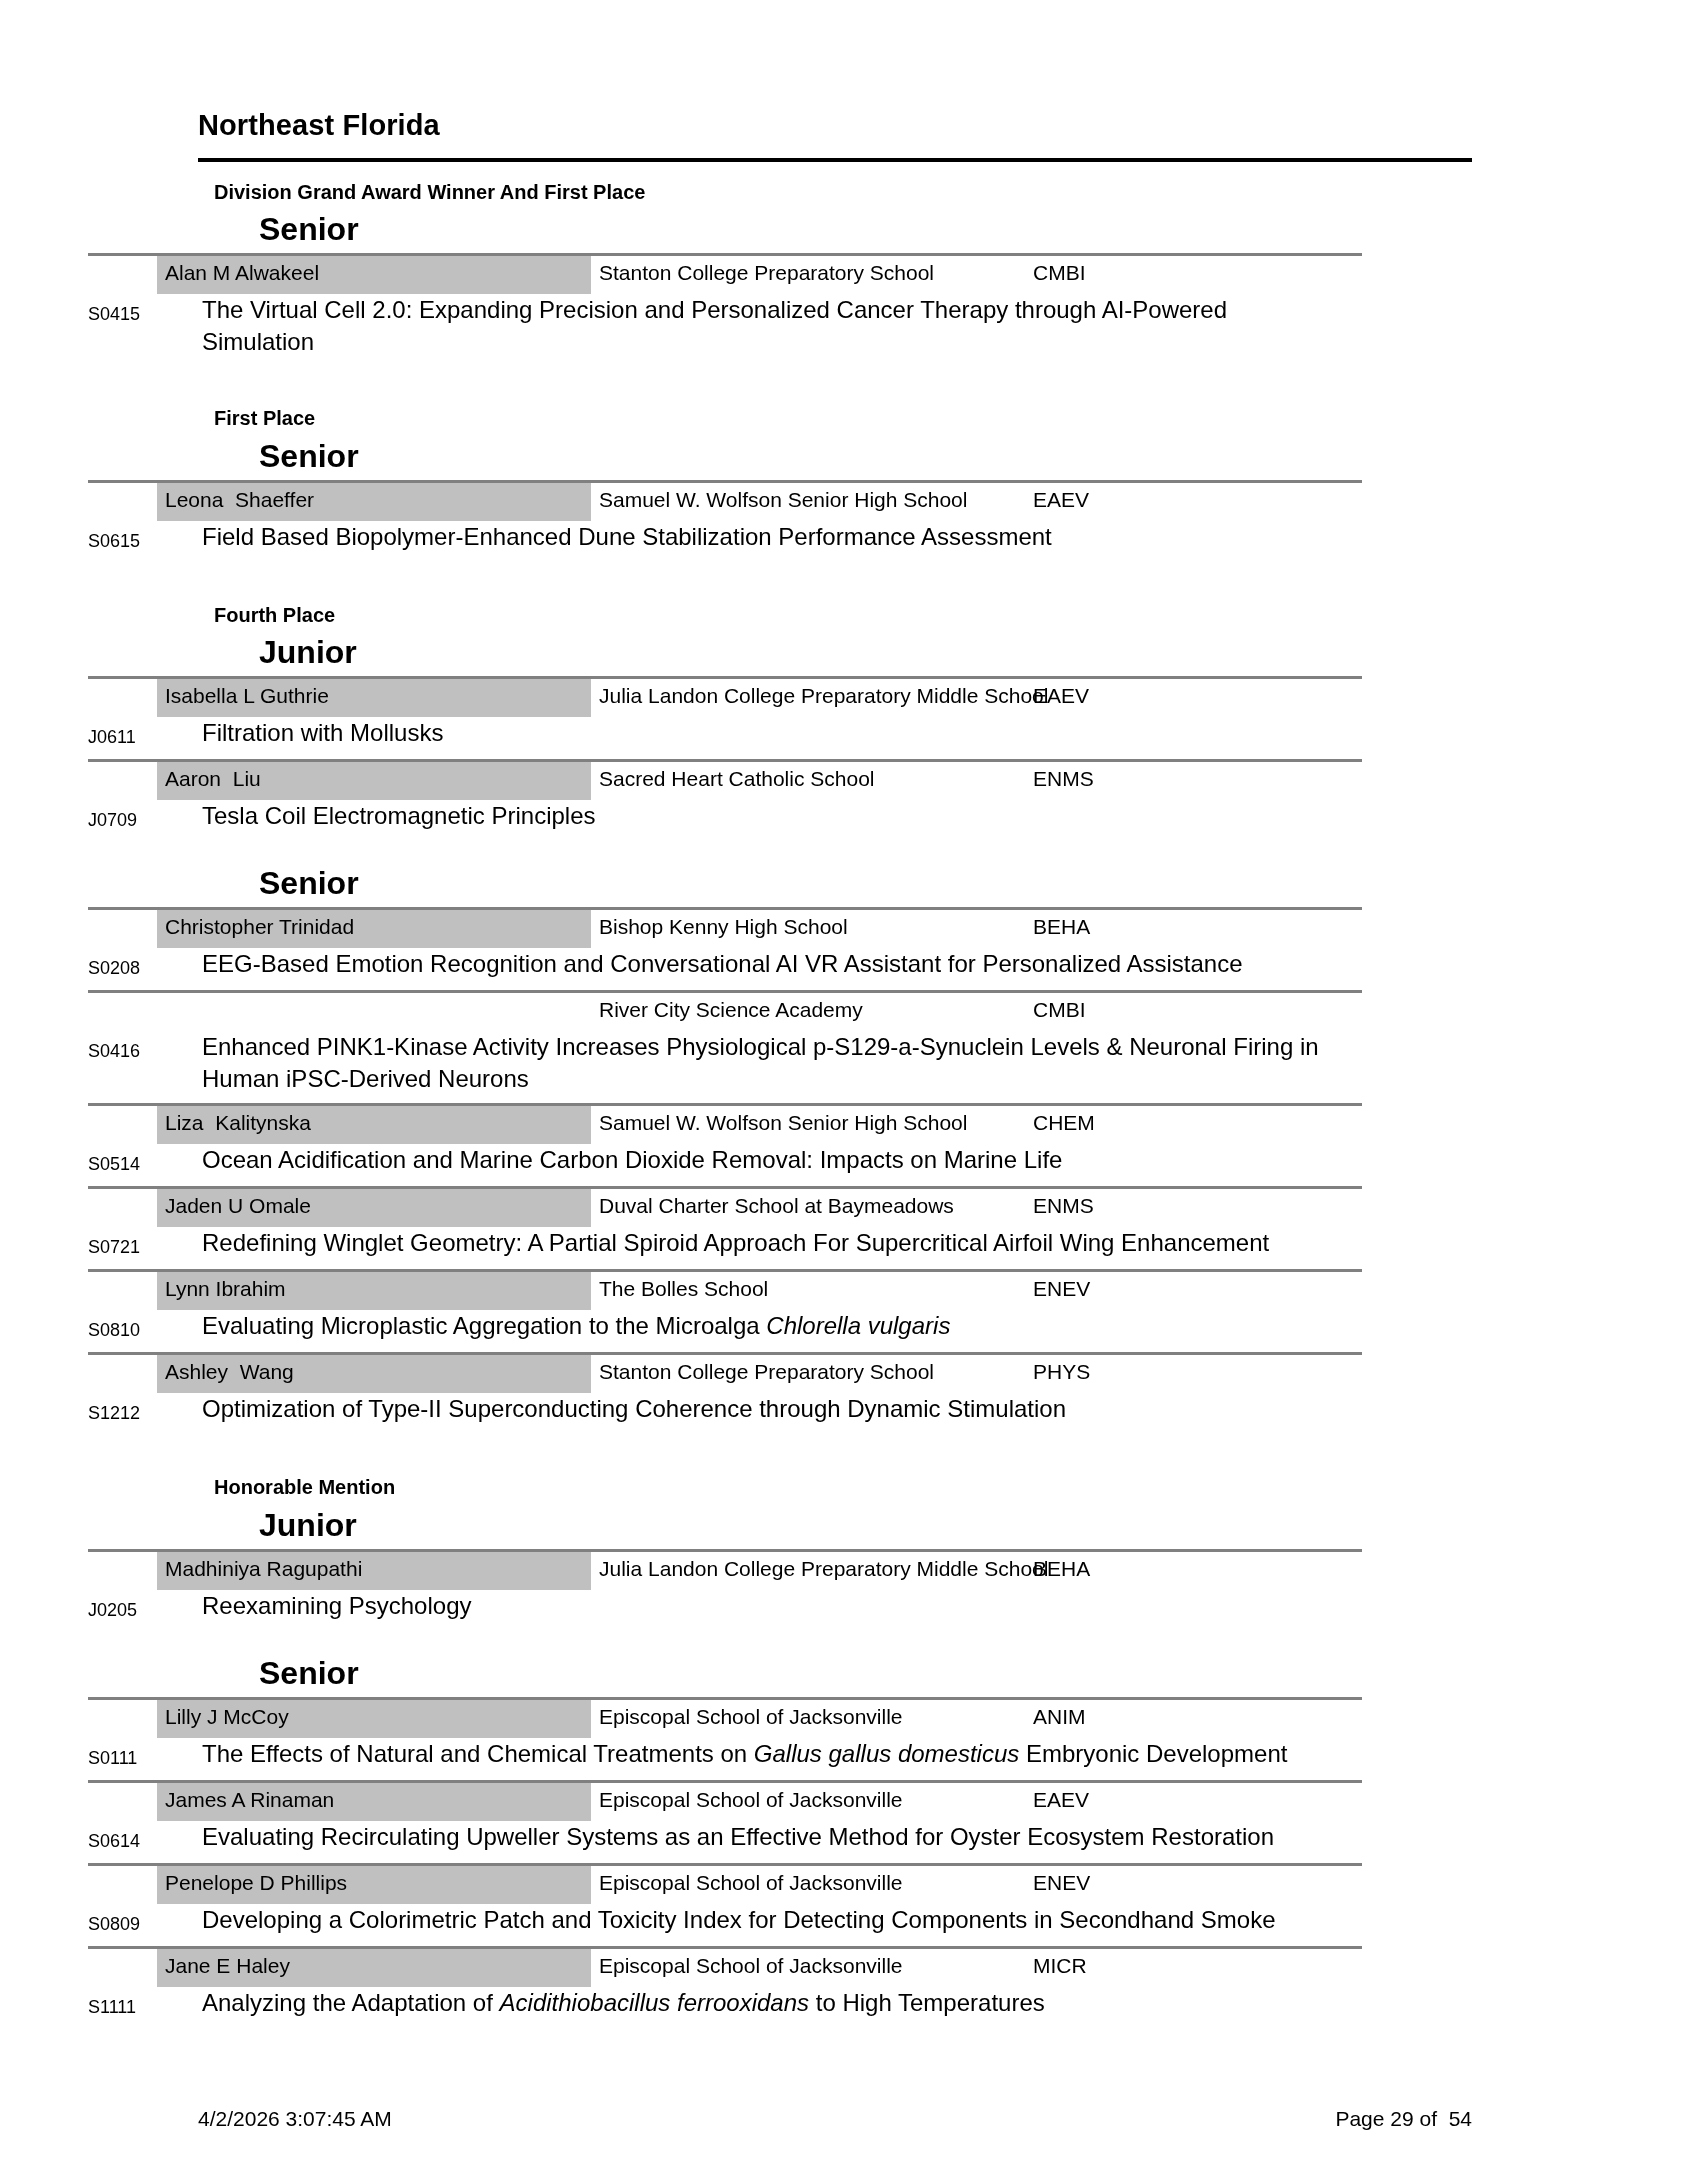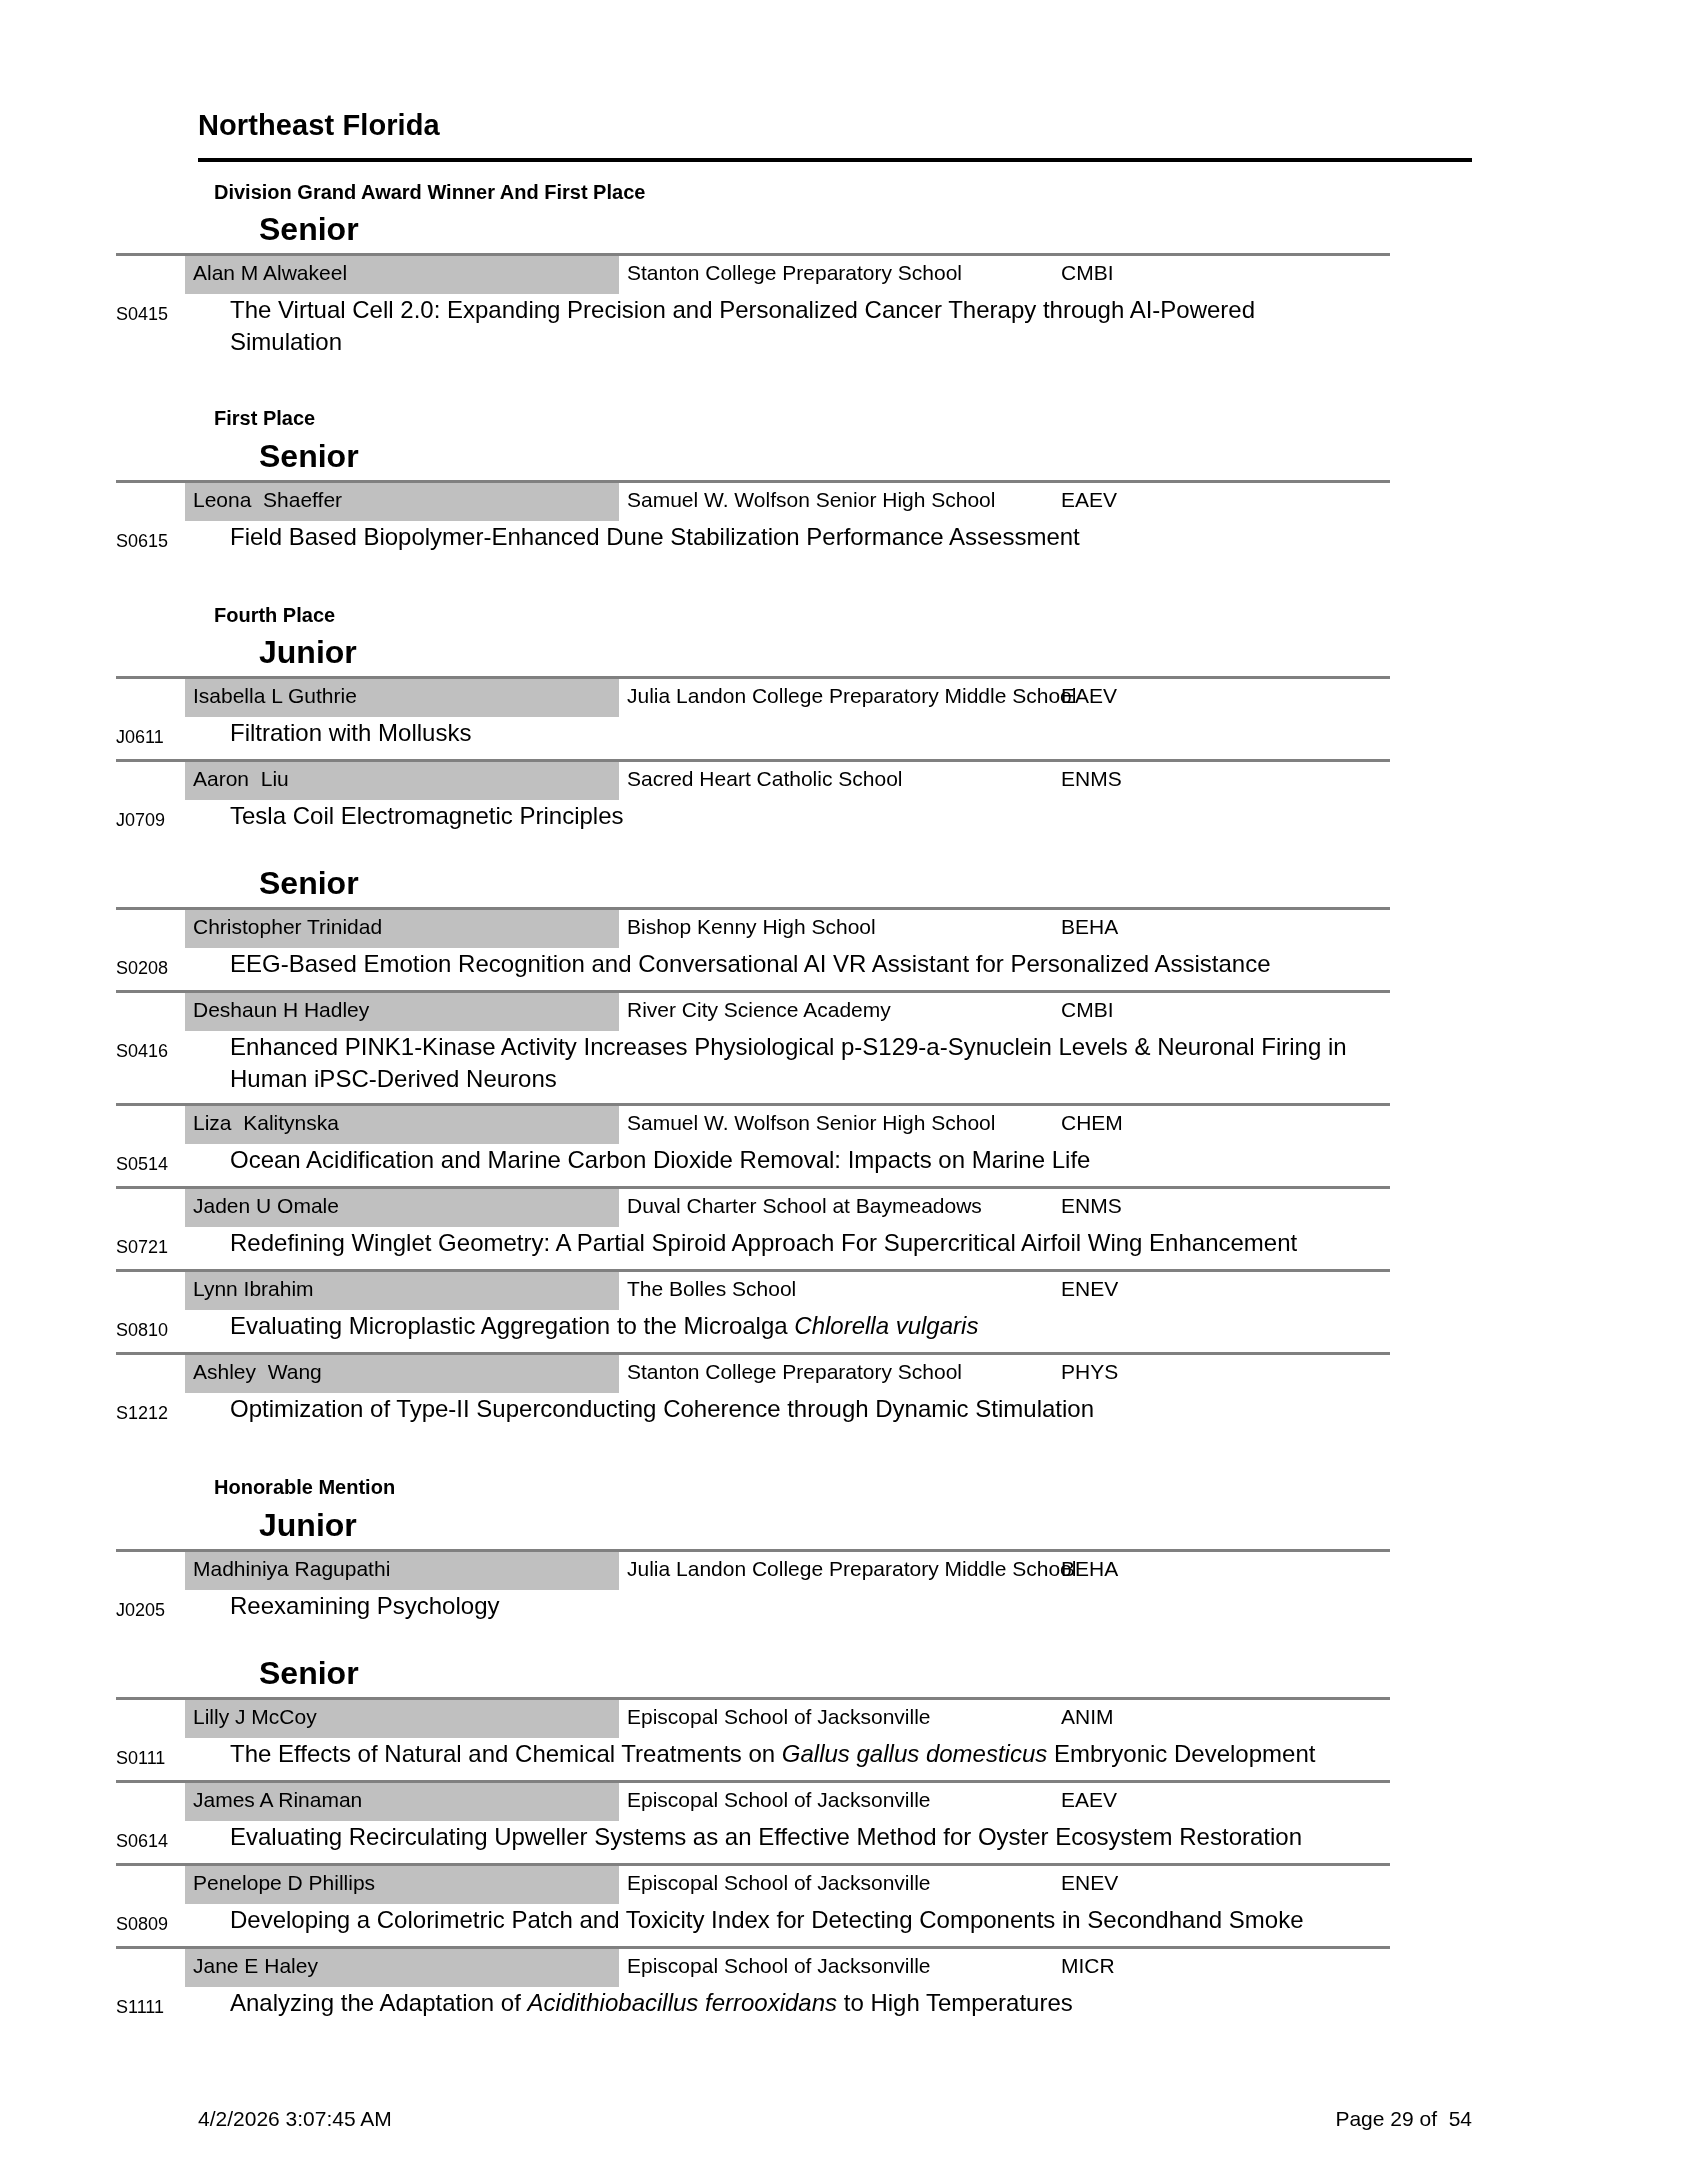--- a/index.html
+++ b/index.html
@@ -61,21 +61,21 @@
     font-weight: bold;
     margin-left: 259px;
     padding-top: 4px;
     padding-bottom: 4px;
     line-height: 1.22;
   }
 
   
   .entry {
     position: relative;
-    margin-left: 116px;
+    margin-left: 88px;
     width: 1274px;
     border-top: 3px solid #808080;
     box-sizing: content-box;
   }
   .entry-head {
     position: relative;
     height: 38px;
   }
   .name-cell {
     position: absolute;
@@ -224,23 +224,20 @@
           <div class="school-text">Bishop Kenny High School</div>
           <div class="cat-text">BEHA</div>
         </div>
         <div class="entry-body">
           <div class="code-text">S0208</div>
           <div class="title-text">EEG-Based Emotion Recognition and Conversational AI VR Assistant for Personalized Assistance</div>
         </div>
       </div>
       <div class="entry">
         <div class="entry-head">
-          <div class="name-cell">
-            <div class="name-text">Deshaun H Hadley</div>
-          </div>
           <div class="school-text">River City Science Academy</div>
           <div class="cat-text">CMBI</div>
         </div>
         <div class="entry-body">
           <div class="code-text">S0416</div>
           <div class="title-text">Enhanced PINK1-Kinase Activity Increases Physiological p-S129-a-Synuclein Levels &amp; Neuronal Firing in Human iPSC-Derived Neurons</div>
         </div>
       </div>
       <div class="entry">
         <div class="entry-head">

